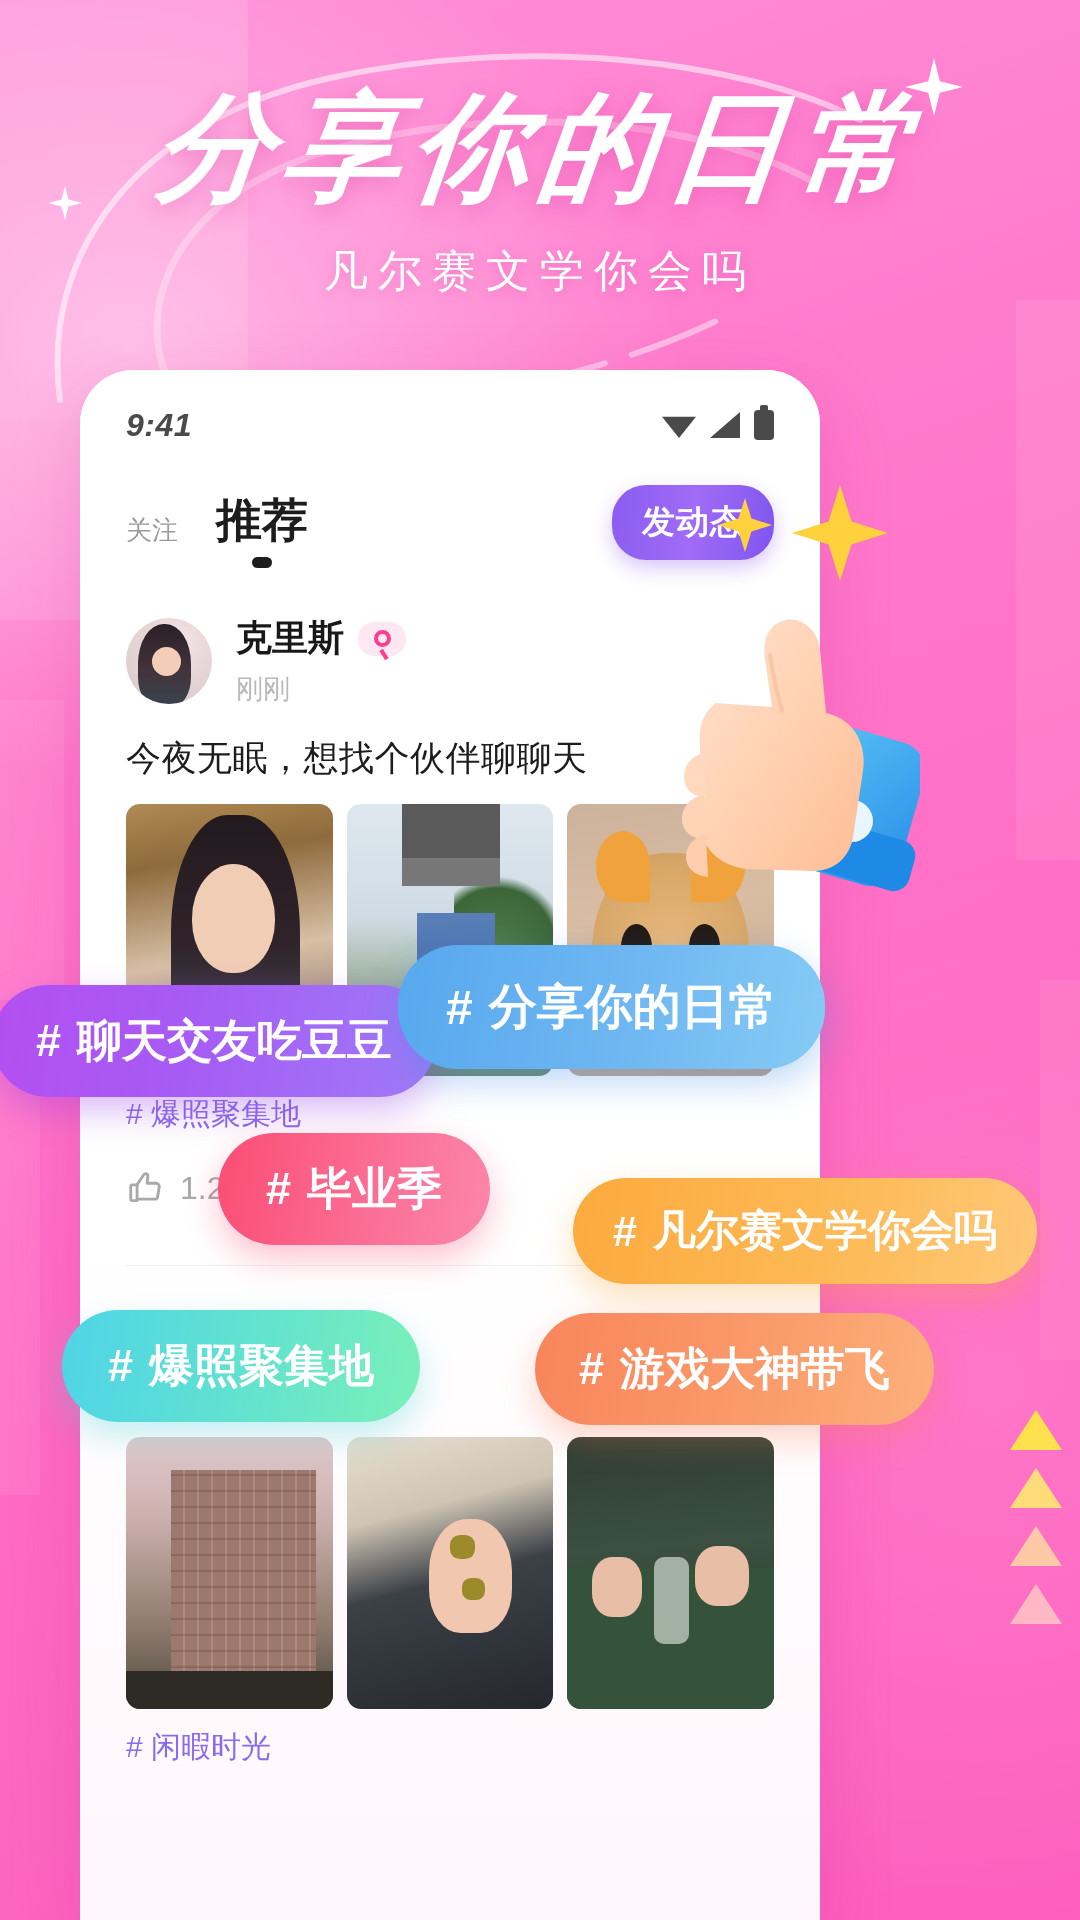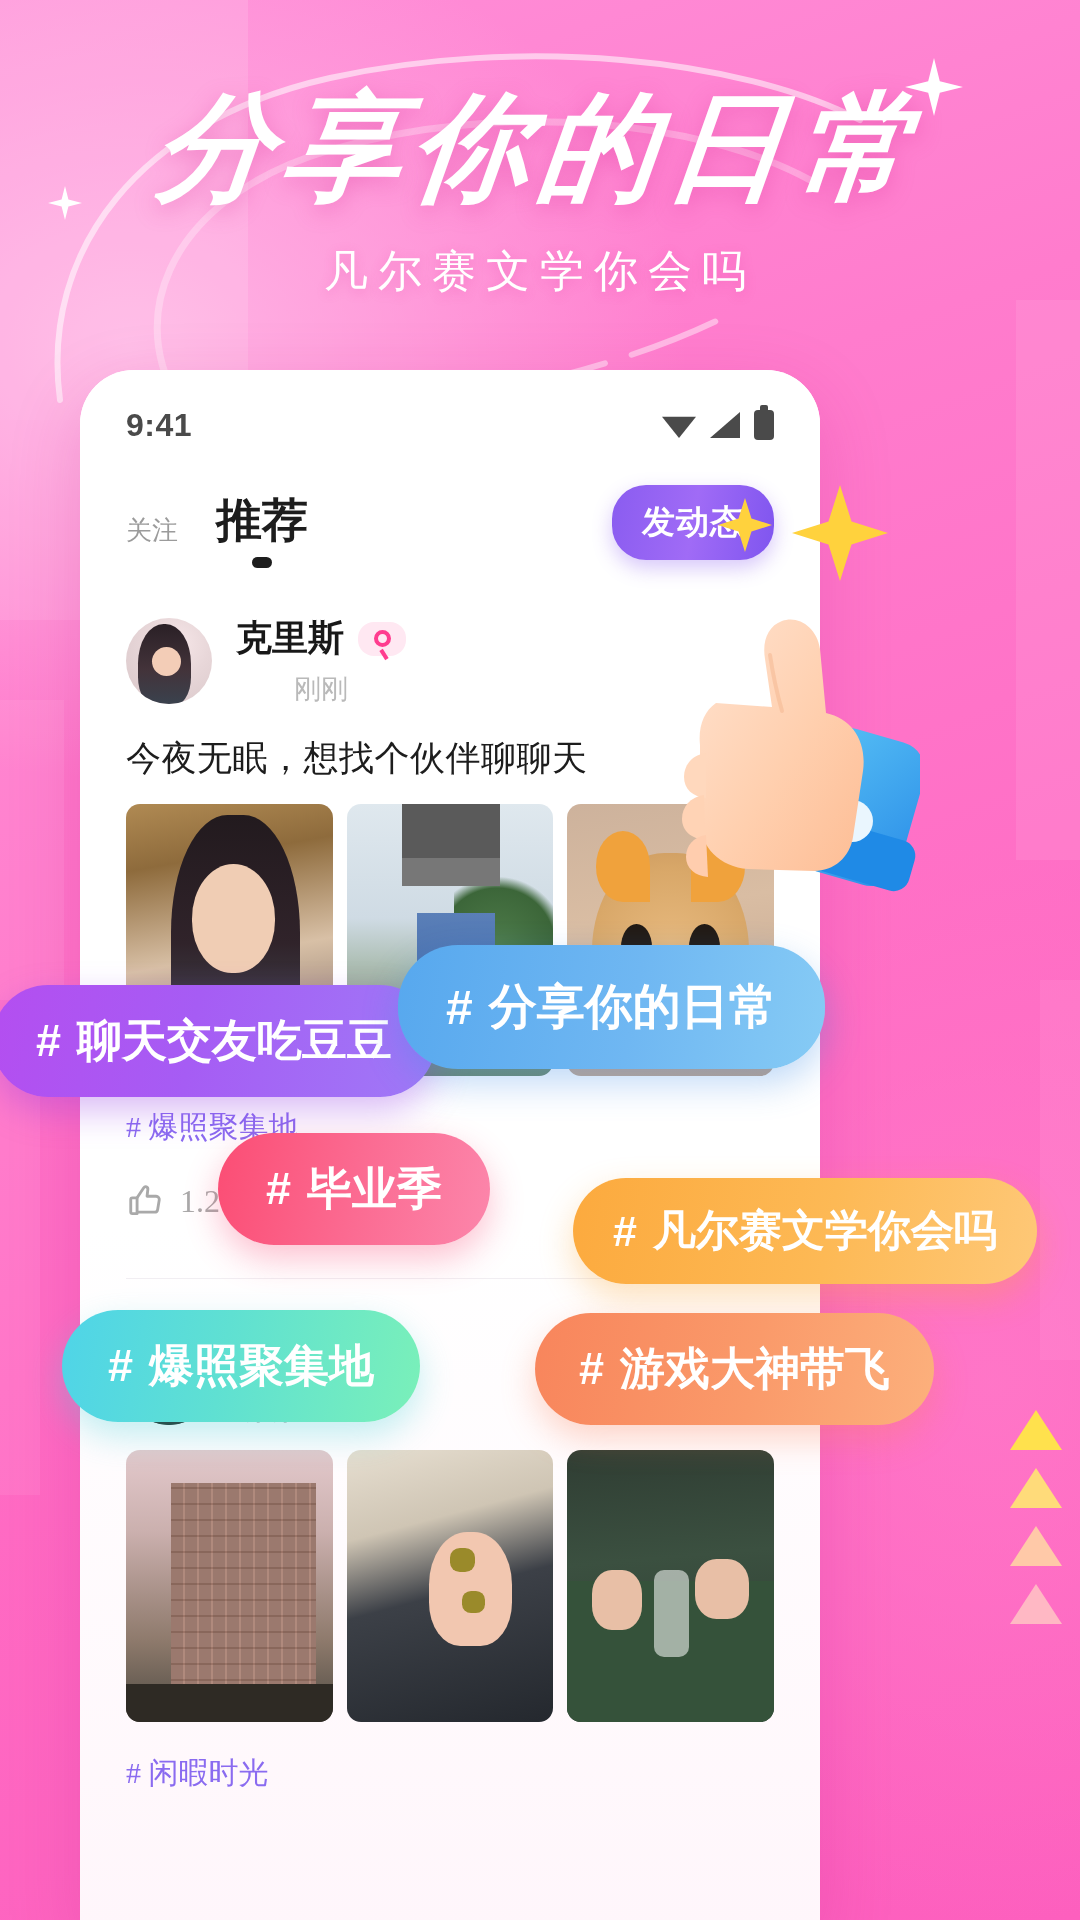--- a/index.html
+++ b/index.html
@@ -87,21 +87,21 @@
     position:absolute; inset:0;
     background: linear-gradient(180deg,#ffffff 0%,#ffffff 55%, #fff6fb 100%);
   }
 
   
   .statusbar {
     height: 92px;
     display:flex; align-items:center; justify-content:space-between;
     padding: 18px 46px 0 46px;
   }
-  .status-time { font-size:32px; font-weight:700; color:#4a4a4a; letter-spacing:0.5px; }
+  .status-time { font-size:32px; font-weight:700; color:#4a4a4a; letter-spacing:0.5px;font-style:italic; }
   .status-icons { display:flex; align-items:center; gap:14px; }
   .ic-wifi {
     width:34px; height:26px; background:#4a4a4a;
     clip-path: polygon(50% 100%, 0% 18%, 100% 18%);
     border-radius:3px;
   }
   .ic-signal {
     width:30px; height:26px; background:#4a4a4a;
     clip-path: polygon(100% 0%, 100% 100%, 0% 100%);
   }
@@ -133,21 +133,21 @@
     background: linear-gradient(100deg,#8a5cf0 0%, #a06bf6 50%, #7f55ef 100%);
     color:#fff; font-size:33px; font-weight:600;
     padding: 15px 30px; border-radius: 34px;
     letter-spacing:1px;
     box-shadow: 0 8px 20px rgba(130,80,240,0.32);
     white-space:nowrap;
   }
 
   
   .feed { padding: 0 46px; }
-  .post { padding-top: 56px; position:relative;font-family:Liberation Serif, serif; }
+  .post { padding-top: 56px; position:relative; }
   .post + .post { border-top:1px solid #f1eef2; margin-top:40px; }
 
   .post-head { display:flex; align-items:center; gap:24px; }
   .avatar {
     width:86px; height:86px; border-radius:50%;
     flex: 0 0 86px; overflow:hidden; position:relative;
     background:#e8dfe2;
   }
   .av1 { background:
       radial-gradient(circle at 60% 30%, #f6e6e8 0%, #e8d7d9 40%, #d8c6c8 100%); }
@@ -178,21 +178,21 @@
     width:48px; height:34px; display:flex; align-items:center; justify-content:center;
   }
   .gender-badge span {
     display:block; width:17px; height:17px; border:4px solid #ff3d8f;
     border-radius:50%; position:relative;
   }
   .gender-badge span:after {
     content:""; position:absolute; left:4px; top:15px; width:4px; height:11px;
     background:#ff3d8f; transform: rotate(-32deg);
   }
-  .post-time { font-size:27px; color:#b9b9b9;text-align:center; }
+  .post-time { font-size:27px; color:#b9b9b9; }
 
   .post-text {
     margin-top: 28px; font-size:35px; color:#1d1d1d; letter-spacing:0.5px;
   }
 
   .imgrow { margin-top:22px; display:flex; gap:14px; }
   .thumb { width:218px; height:272px; border-radius:14px; overflow:hidden; position:relative; background:#ddd; }
 
   .t1 { background: linear-gradient(170deg,#b08a53 0%, #8e6b3c 22%, #d8c0a6 55%, #6b5a56 100%); }
   .t1:before{content:"";position:absolute;left:22%;top:4%;width:62%;height:98%;
@@ -231,21 +231,21 @@
   .t5 .hand{position:absolute;left:40%;top:30%;width:40%;height:42%;background:#f2c7b0;border-radius:46% 46% 38% 38%;}
   .t5 .nail{position:absolute;left:50%;top:36%;width:12%;height:9%;background:#9a8a2a;border-radius:40%;}
   .t5 .nail2{position:absolute;left:56%;top:52%;width:11%;height:8%;background:#9a8a2a;border-radius:40%;}
 
   .t6 { background: linear-gradient(175deg,#2f3d33 0%, #3b5040 40%, #2a3a2e 100%); }
   .t6 .tbl{position:absolute;left:0;bottom:0;width:100%;height:52%;background:#35523a;}
   .t6 .h1{position:absolute;left:12%;top:44%;width:24%;height:22%;background:#e8bfa6;border-radius:40%;}
   .t6 .h2{position:absolute;right:12%;top:40%;width:26%;height:22%;background:#e8bfa6;border-radius:40%;}
   .t6 .glass{position:absolute;left:42%;top:44%;width:17%;height:32%;background:rgba(230,235,230,.62);border-radius:10px;}
 
-  .hashline { margin-top:31px; font-size:30px; color:#8a6bf0; }
+  .hashline { margin-top:18px; font-size:30px; color:#8a6bf0; }
 
   .actions { display:flex; align-items:center; gap:70px; padding: 34px 0 18px 0; position:relative;}
   .act { display:flex; align-items:center; gap:16px; color:#a9a9a9; font-size:32px; }
   .ic-like {
     width:38px; height:38px; position:relative; flex:0 0 38px;
   }
   .ic-like svg, .ic-comment svg { display:block; }
   .more-dots { position:absolute; right:0; display:flex; gap:9px; }
   .more-dots i { width:9px; height:9px; background:#b6b6b6; border-radius:50%; display:block;}
 

